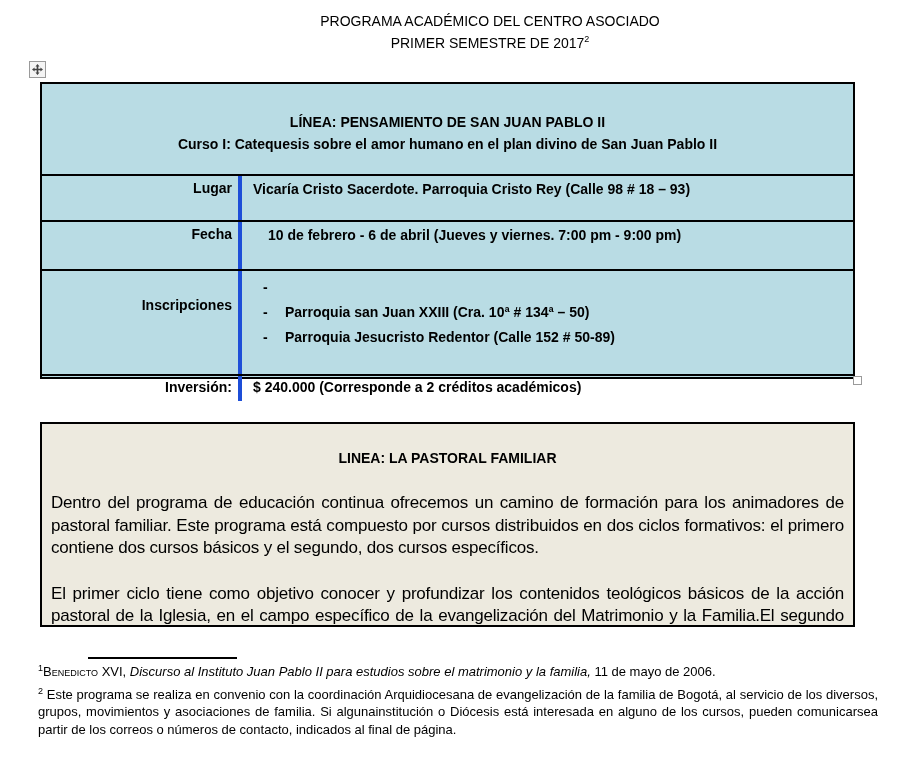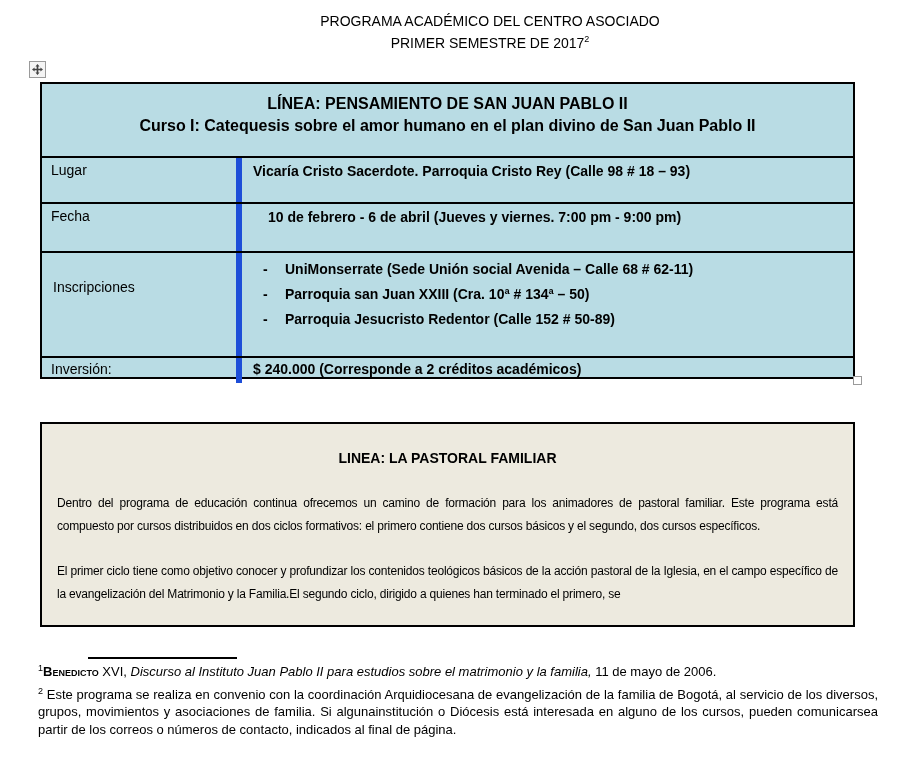--- a/index.html
+++ b/index.html
@@ -25,28 +25,28 @@
   .move-handle svg{display:block;}
 
   
   .course-table{
     position:absolute;left:40px;top:82px;width:815px;height:297px;
     box-sizing:border-box;border:2px solid #000;
     background:var(--table-fill,#b9dce4);
     font-size:14px;
   }
   .ct-header{
-    height:63px;padding-top:9px;border-bottom:2px solid #000;
-    text-align:center;font-weight:bold;font-size:16px;line-height:22px;
+    height:63px;padding-top:27px;border-bottom:2px solid #000;
+    text-align:center;font-weight:bold;font-size:14px;line-height:22px;
   }
   .ct-row{display:flex;border-bottom:2px solid #000;}
   .ct-row:last-child{border-bottom:none;}
   .ct-label{
-    width:200px;box-sizing:border-box;flex:none;border-right:6px solid #1d4ed8;
-    padding:4px 6px 0 9px;font-weight:normal;
+    width:200px;box-sizing:border-box;flex:none;border-right:4px solid #1d4ed8;
+    padding:4px 6px 0 9px;font-weight:bold;text-align:right;
   }
   .ct-value{flex:1;padding:4px 8px 0 11px;line-height:19px;font-weight:bold;}
   .row-lugar{height:44px;}
   .row-fecha{height:47px;gap:15px;}
   .row-inscripciones{height:103px;}
   .row-inversion{height:25px;}
   .row-inscripciones .ct-label{padding-top:26px;padding-left:11px;}
   .row-inversion .ct-label,.row-inversion .ct-value{padding-top:3px;line-height:17px;}
   .intro-line{line-height:21px;margin-bottom:4px;}
   .bullet{display:flex;line-height:25px;}
@@ -56,35 +56,35 @@
   .resize-handle{
     position:absolute;left:853px;top:376px;width:7px;height:7px;
     border:1px solid #9a9a9a;background:#fff;box-sizing:content-box;
   }
 
   
   .pastoral-box{
     position:absolute;left:40px;top:422px;width:815px;height:205px;
     box-sizing:border-box;border:2px solid #000;
     background:var(--box-fill,#edeadf);
-    padding:0 15px;overflow:hidden;
+    padding:0 9px;overflow:hidden;
   }
   .pb-heading{margin:24px 0 0;text-align:center;font-weight:bold;font-size:14px;line-height:20px;}
   .pb-para{
-    margin:24px 0 0;font-size:12px;line-height:22.5px;
+    margin:24px 0 0;font-size:17px;line-height:22.5px;
     text-align:justify;letter-spacing:-0.2px;
   }
   .pb-para.second{margin-top:23px;}
 
   
   .fn-separator{position:absolute;left:88px;top:657px;width:149px;height:2px;background:#000;}
   .footnotes{position:absolute;left:38px;top:663px;width:840px;font-size:13px;line-height:17.5px;}
   .footnotes p{margin:0;}
   .fn2{margin-top:5px !important;text-align:justify;}
-  .sc{font-variant:small-caps;font-weight:bold;}
+  .sc{font-variant:small-caps;}
   .it{font-style:italic;}
 </style>
 </head>
 <body>
 
 <div class="page">
 
   <div class="title-block">
     <div>PROGRAMA ACADÉMICO DEL CENTRO ASOCIADO</div>
     <div><span>PRIMER SEMESTRE DE 2017</span><sup>2</sup></div>
@@ -112,21 +112,20 @@
     <div class="ct-row row-fecha">
       <div class="ct-label">Fecha</div>
       <div class="ct-value">10 de febrero -  6 de abril (Jueves y viernes.  7:00 pm - 9:00 pm)</div>
     </div>
 
     <div class="ct-row row-inscripciones">
       <div class="ct-label">Inscripciones</div>
       <div class="ct-value">
         <div class="bullet">
           <span class="dash">-</span>
-          <span>UniMonserrate (Sede Unión social Avenida – Calle 68 # 62-11)</span>
         </div>
         <div class="bullet">
           <span class="dash">-</span>
           <span>Parroquia san Juan XXIII (Cra. 10ª # 134ª – 50)</span>
         </div>
         <div class="bullet">
           <span class="dash">-</span>
           <span>Parroquia Jesucristo Redentor (Calle 152 # 50-89)</span>
         </div>
       </div>

